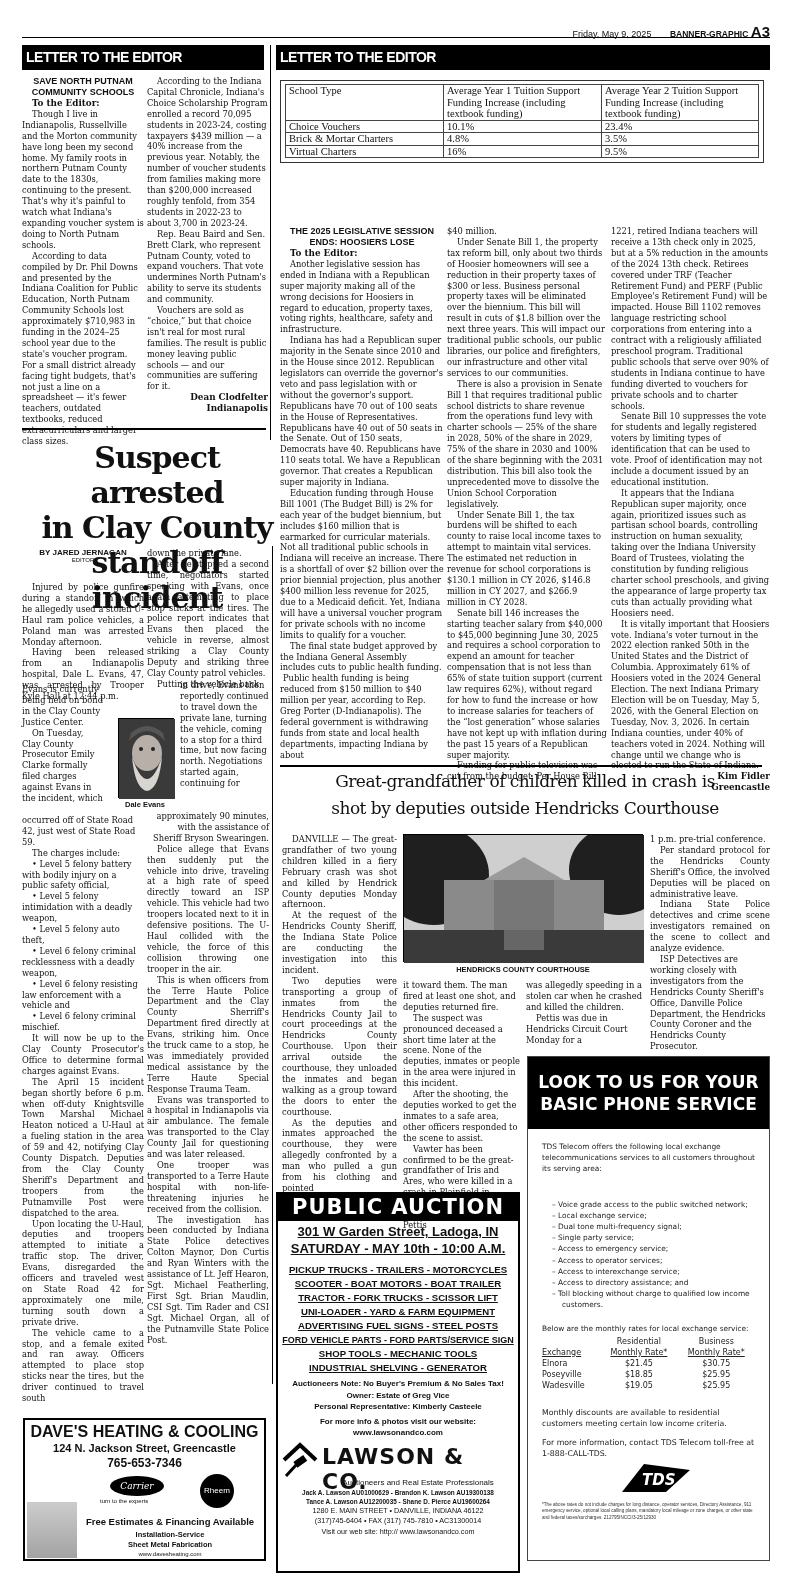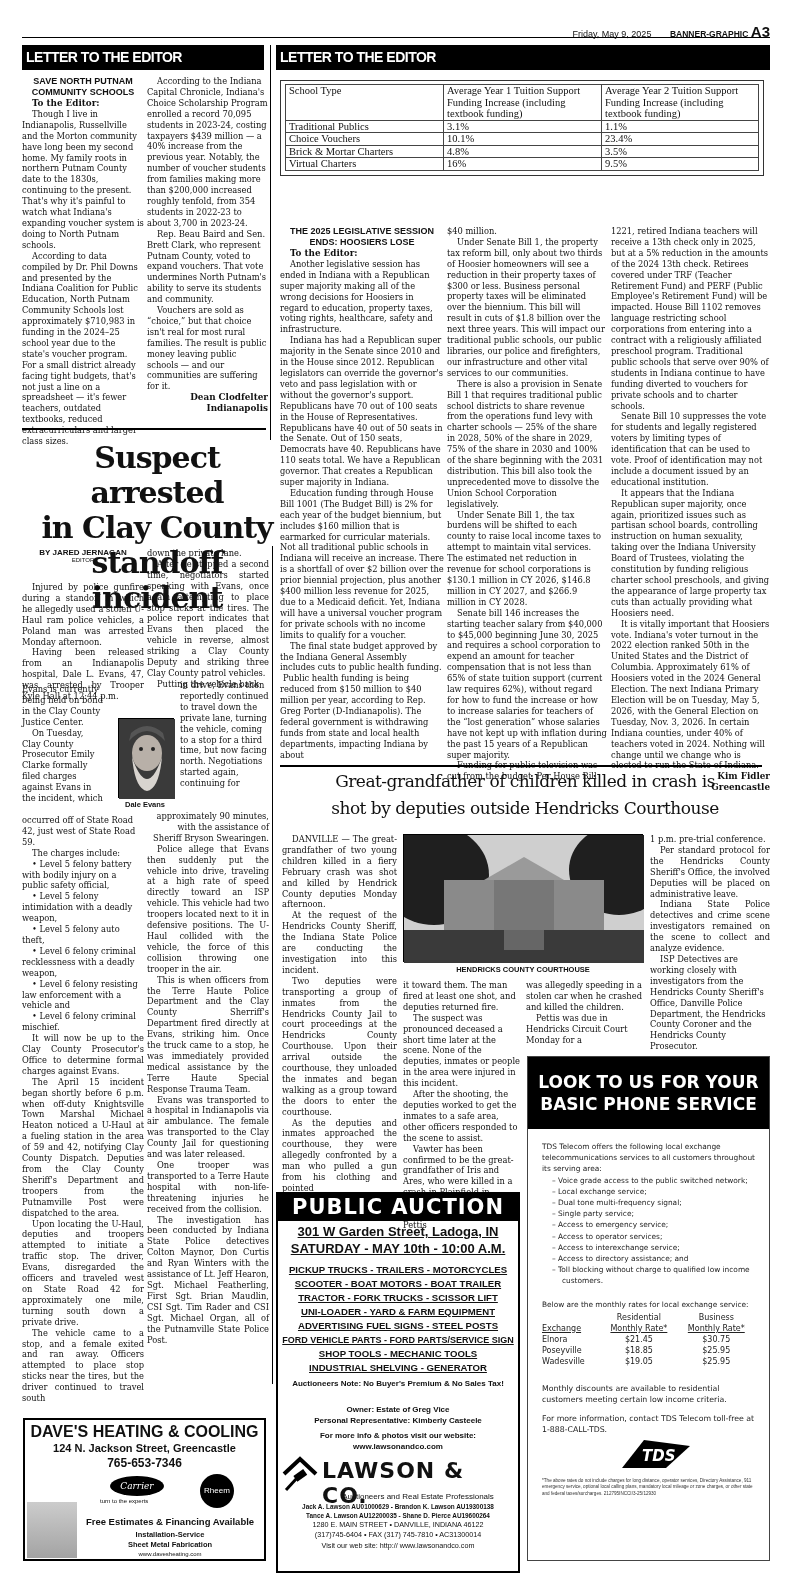--- a/index.html
+++ b/index.html
@@ -24,21 +24,21 @@
   .tbl-title { font-family: "Liberation Serif", serif; font-size: 11px; padding: 2px 0 4px 0; }
   .headline { font-family: "DejaVu Serif", serif; font-weight: bold; text-align: center; letter-spacing: -1px; margin-left: 13px; }
   .headline2 { font-family: "DejaVu Serif", serif; text-align: center; letter-spacing: -0.5px; }
   .byline { font-family: "Liberation Sans", sans-serif; font-weight: bold; font-size: 8px; text-align: center; }
   .bytitle { font-family: "Liberation Sans", sans-serif; font-size: 6px; text-align: center; }
   .photo { background: linear-gradient(160deg, #9a9a9a 0%, #5c5c5c 40%, #2a2a2a 100%); border: 1px solid #000; }
   .caption { font-family: "Liberation Sans", sans-serif; font-weight: bold; font-size: 7.5px; text-align: center; }
   .ad-box { border: 2px solid #000; }
   .tds-head { background: #000; color: #fff; font-family: "DejaVu Sans", sans-serif; font-weight: bold; font-size: 17px; text-align: center; line-height: 22px; padding-top: 14px; height: 72px; }
   .tds-body { font-family: "DejaVu Sans", sans-serif; font-size: 7.4px; line-height: 11.2px; padding: 12px 14px 0 14px; color: #222; }
-  .tds-body ul { list-style: none; padding-left: 10px; margin-top: 0; }
+  .tds-body ul { list-style: none; padding-left: 10px; margin-top: 24px; }
   .tds-body li { padding-left: 10px; text-indent: -10px; }
   .tds-body li::before { content: "–  "; }
   .rates { width: 100%; border-collapse: collapse; font-size: 8px; margin-top: 2px; }
   .rates td { padding: 0; line-height: 11px; }
   .rates .u { text-decoration: underline; }
   .fine { font-family: "Liberation Sans", sans-serif; font-size: 4.6px; line-height: 6.5px; color: #333; }
   .auction-title { background: #000; color: #fff; font-family: "DejaVu Sans", sans-serif; font-weight: bold; font-size: 21px; text-align: center; letter-spacing: 1px; line-height: 27px; height: 27px; }
   .auc { font-family: "Liberation Sans", sans-serif; font-weight: bold; text-align: center; }
   .auc-line { text-decoration: underline; font-size: 9.6px; line-height: 14px; }
   .dave { font-family: "Liberation Sans", sans-serif; font-weight: bold; text-align: center; }
@@ -77,25 +77,20 @@
 
 <div class="abs bar" style="left:276px;top:45px;width:494px;">LETTER TO THE EDITOR</div>
 <div class="abs tbl-wrap" style="left:280px;top:80px;width:484px;">
   <table class="tuition" style="width:474px;">
     <tbody>
         <tr>
       <td style="width:158px">School Type</td>
       <td style="width:158px">Average Year 1 Tuition Support Funding Increase (including textbook funding)</td>
       <td>Average Year 2 Tuition Support Funding Increase (including textbook funding)</td>
     </tr>
-    <tr>
-          <td>Traditional Publics</td>
-          <td>3.1%</td>
-          <td>1.1%</td>
-        </tr>
     <tr>
           <td>Choice Vouchers</td>
           <td>10.1%</td>
           <td>23.4%</td>
         </tr>
     <tr>
           <td>Brick &amp; Mortar Charters</td>
           <td>4.8%</td>
           <td>3.5%</td>
         </tr>
@@ -269,21 +264,21 @@
     <div class="auc auc-line">PICKUP TRUCKS - TRAILERS - MOTORCYCLES</div>
     <div class="auc auc-line">SCOOTER - BOAT MOTORS - BOAT TRAILER</div>
     <div class="auc auc-line">TRACTOR - FORK TRUCKS - SCISSOR LIFT</div>
     <div class="auc auc-line">UNI-LOADER - YARD &amp; FARM EQUIPMENT</div>
     <div class="auc auc-line">ADVERTISING FUEL SIGNS - STEEL POSTS</div>
     <div class="auc auc-line" style="font-size:9px">FORD VEHICLE PARTS - FORD PARTS/SERVICE SIGN</div>
     <div class="auc auc-line">SHOP TOOLS - MECHANIC TOOLS</div>
     <div class="auc auc-line">INDUSTRIAL SHELVING - GENERATOR</div>
   </div>
   <div class="auc" style="font-size:8px;line-height:12px;margin-top:3px;">Auctioneers Note:  No Buyer's Premium &amp; No Sales Tax!</div>
-  <div class="auc" style="font-size:8px;line-height:11px;margin-top:14px;">Owner: Estate of Greg Vice</div>
+  <div class="auc" style="font-size:8px;line-height:11px;margin-top:0;">Owner: Estate of Greg Vice</div>
   <div class="auc" style="font-size:8px;line-height:11px;">Personal Representative: Kimberly Casteele</div>
   <div class="auc" style="font-size:8px;line-height:11px;margin-top:4px;">For more info &amp; photos visit our website:</div>
   <div class="auc" style="font-size:8px;line-height:11px;">www.lawsonandco.com</div>
   <div style="position:relative;height:36px;margin-top:4px;">
     <svg style="position:absolute;left:4px;top:0;" width="36" height="36" viewBox="0 0 36 36">
       <path d="M2 18 L18 3 L34 18" stroke="#000" stroke-width="4" fill="none"></path>
       <rect x="12" y="16" width="12" height="7" transform="rotate(-35 18 19)" fill="#000"></rect>
       <line x1="15" y1="22" x2="4" y2="34" stroke="#000" stroke-width="3"></line>
     </svg>
     <div style="position:absolute;left:44px;top:2px;font-family:'DejaVu Sans',sans-serif;font-weight:bold;font-size:22px;letter-spacing:1px;">LAWSON &amp; CO.</div>

